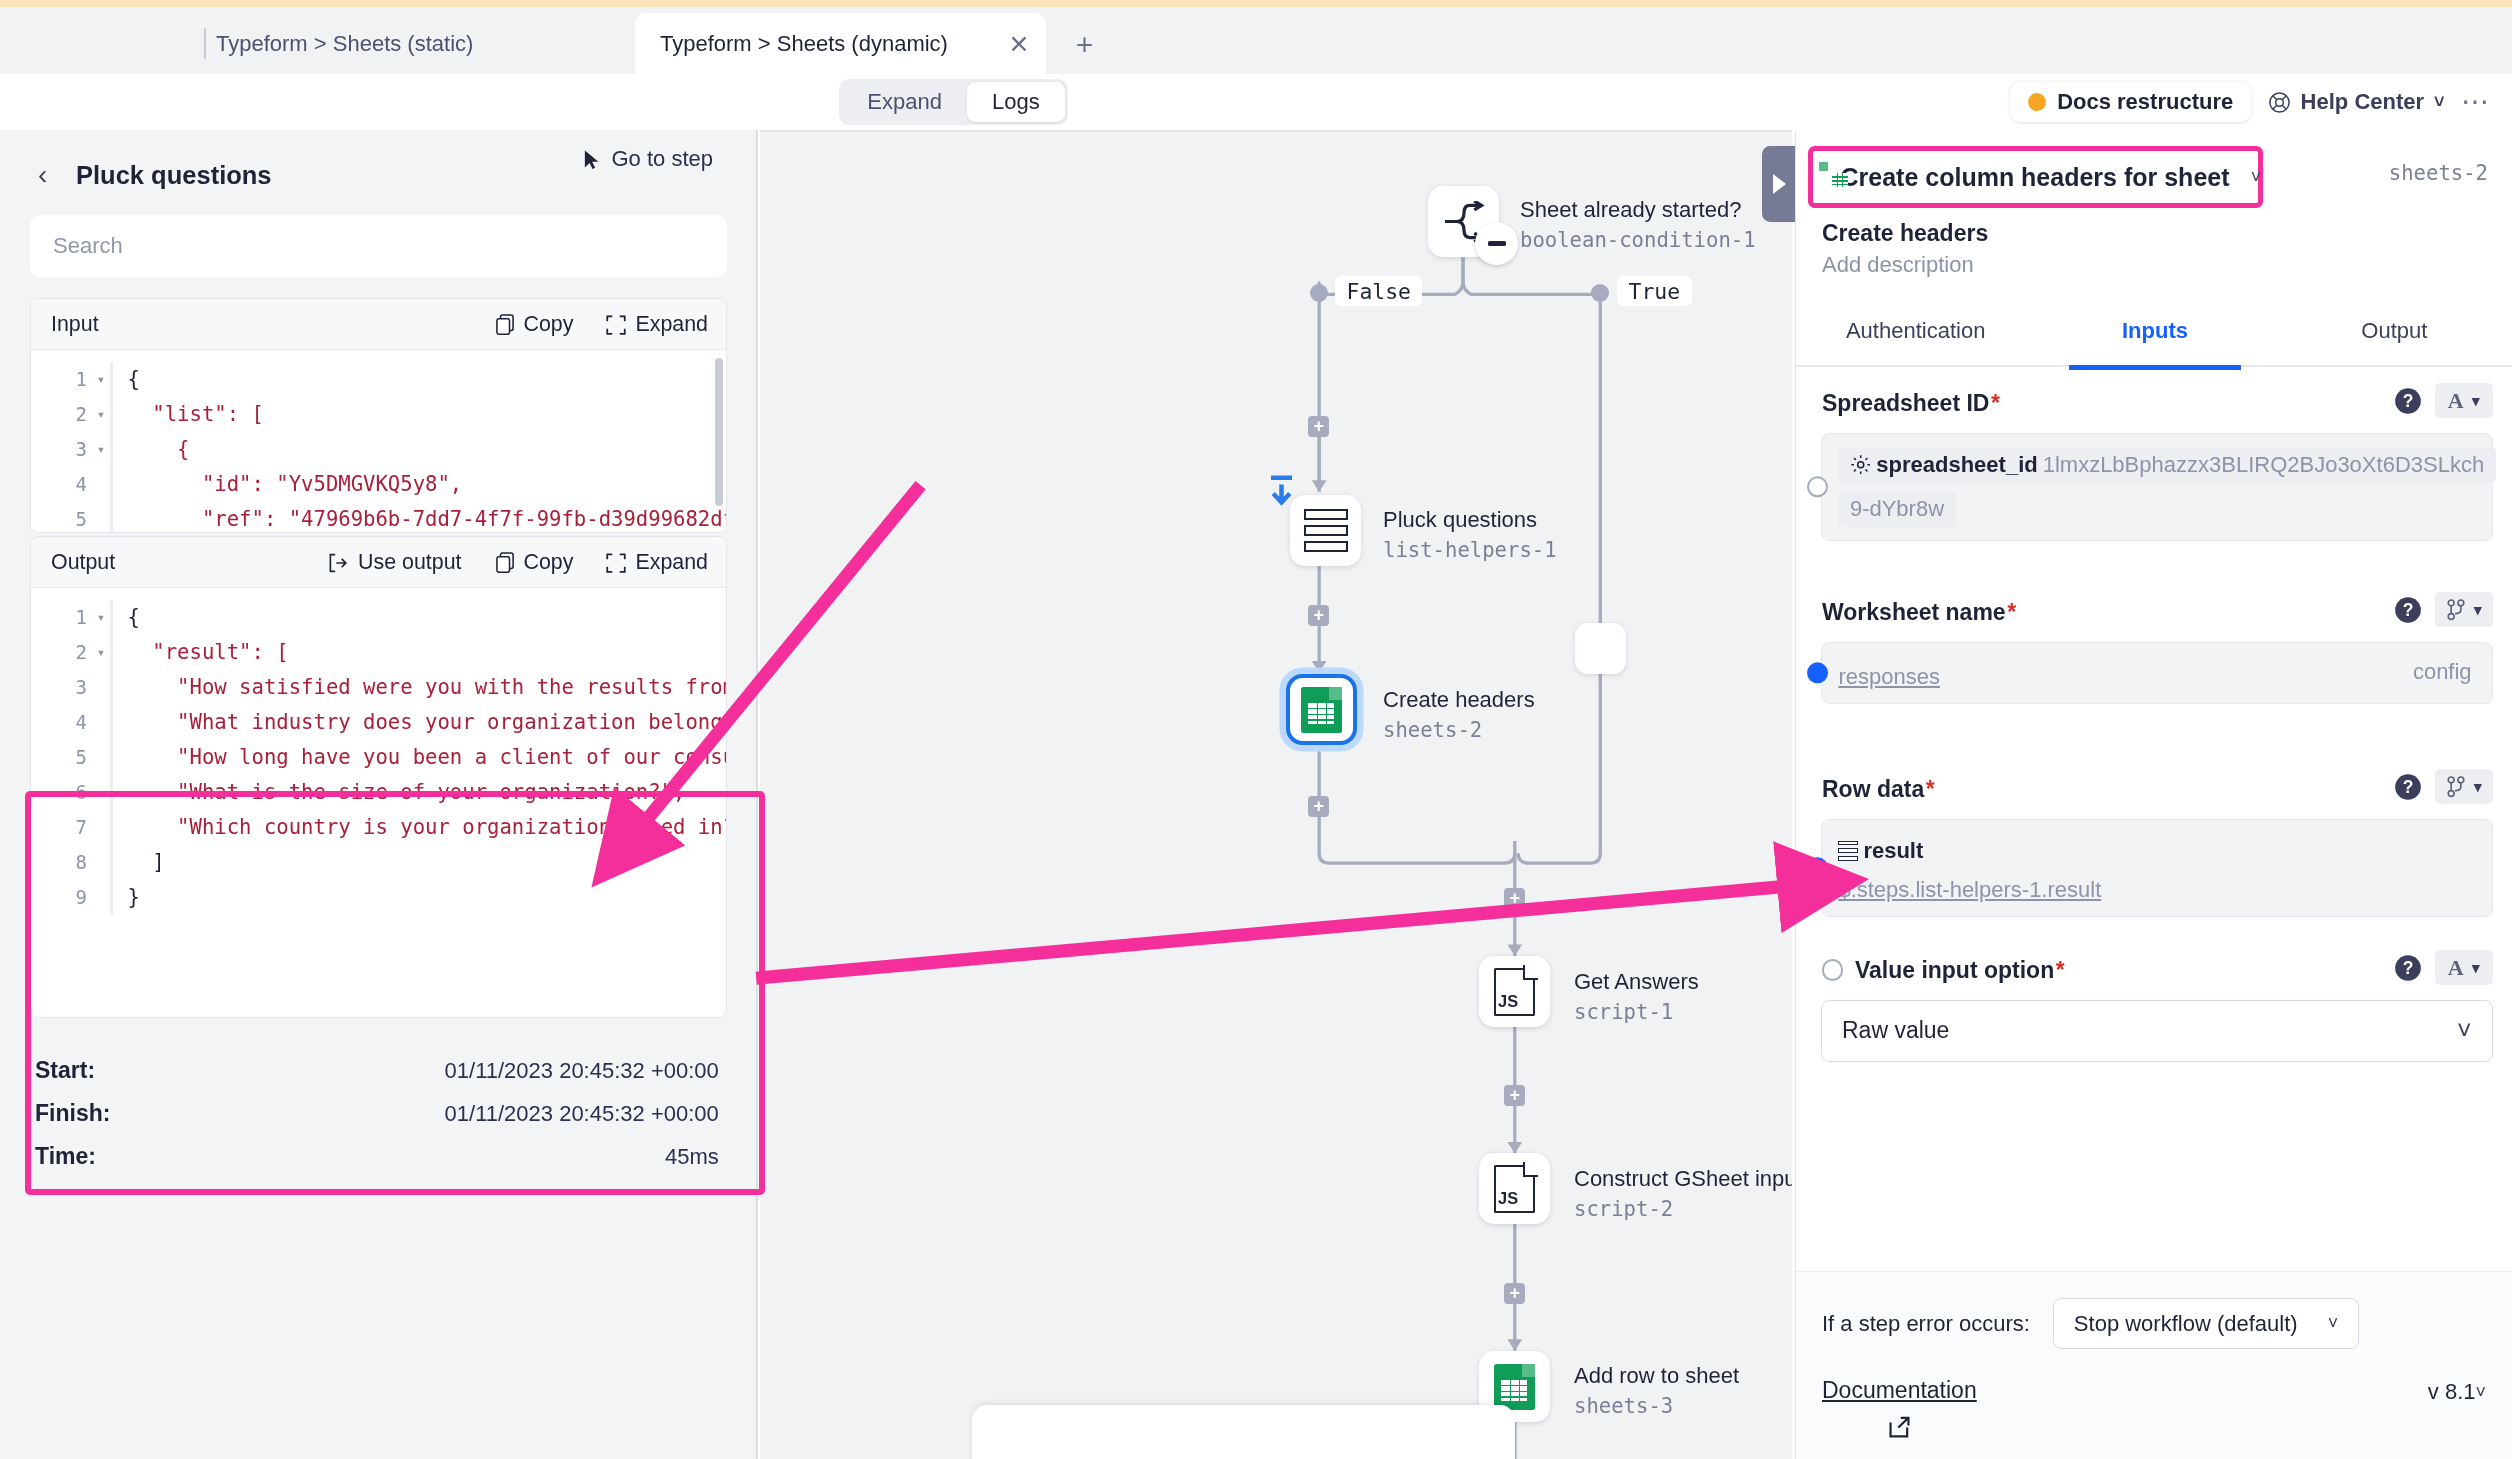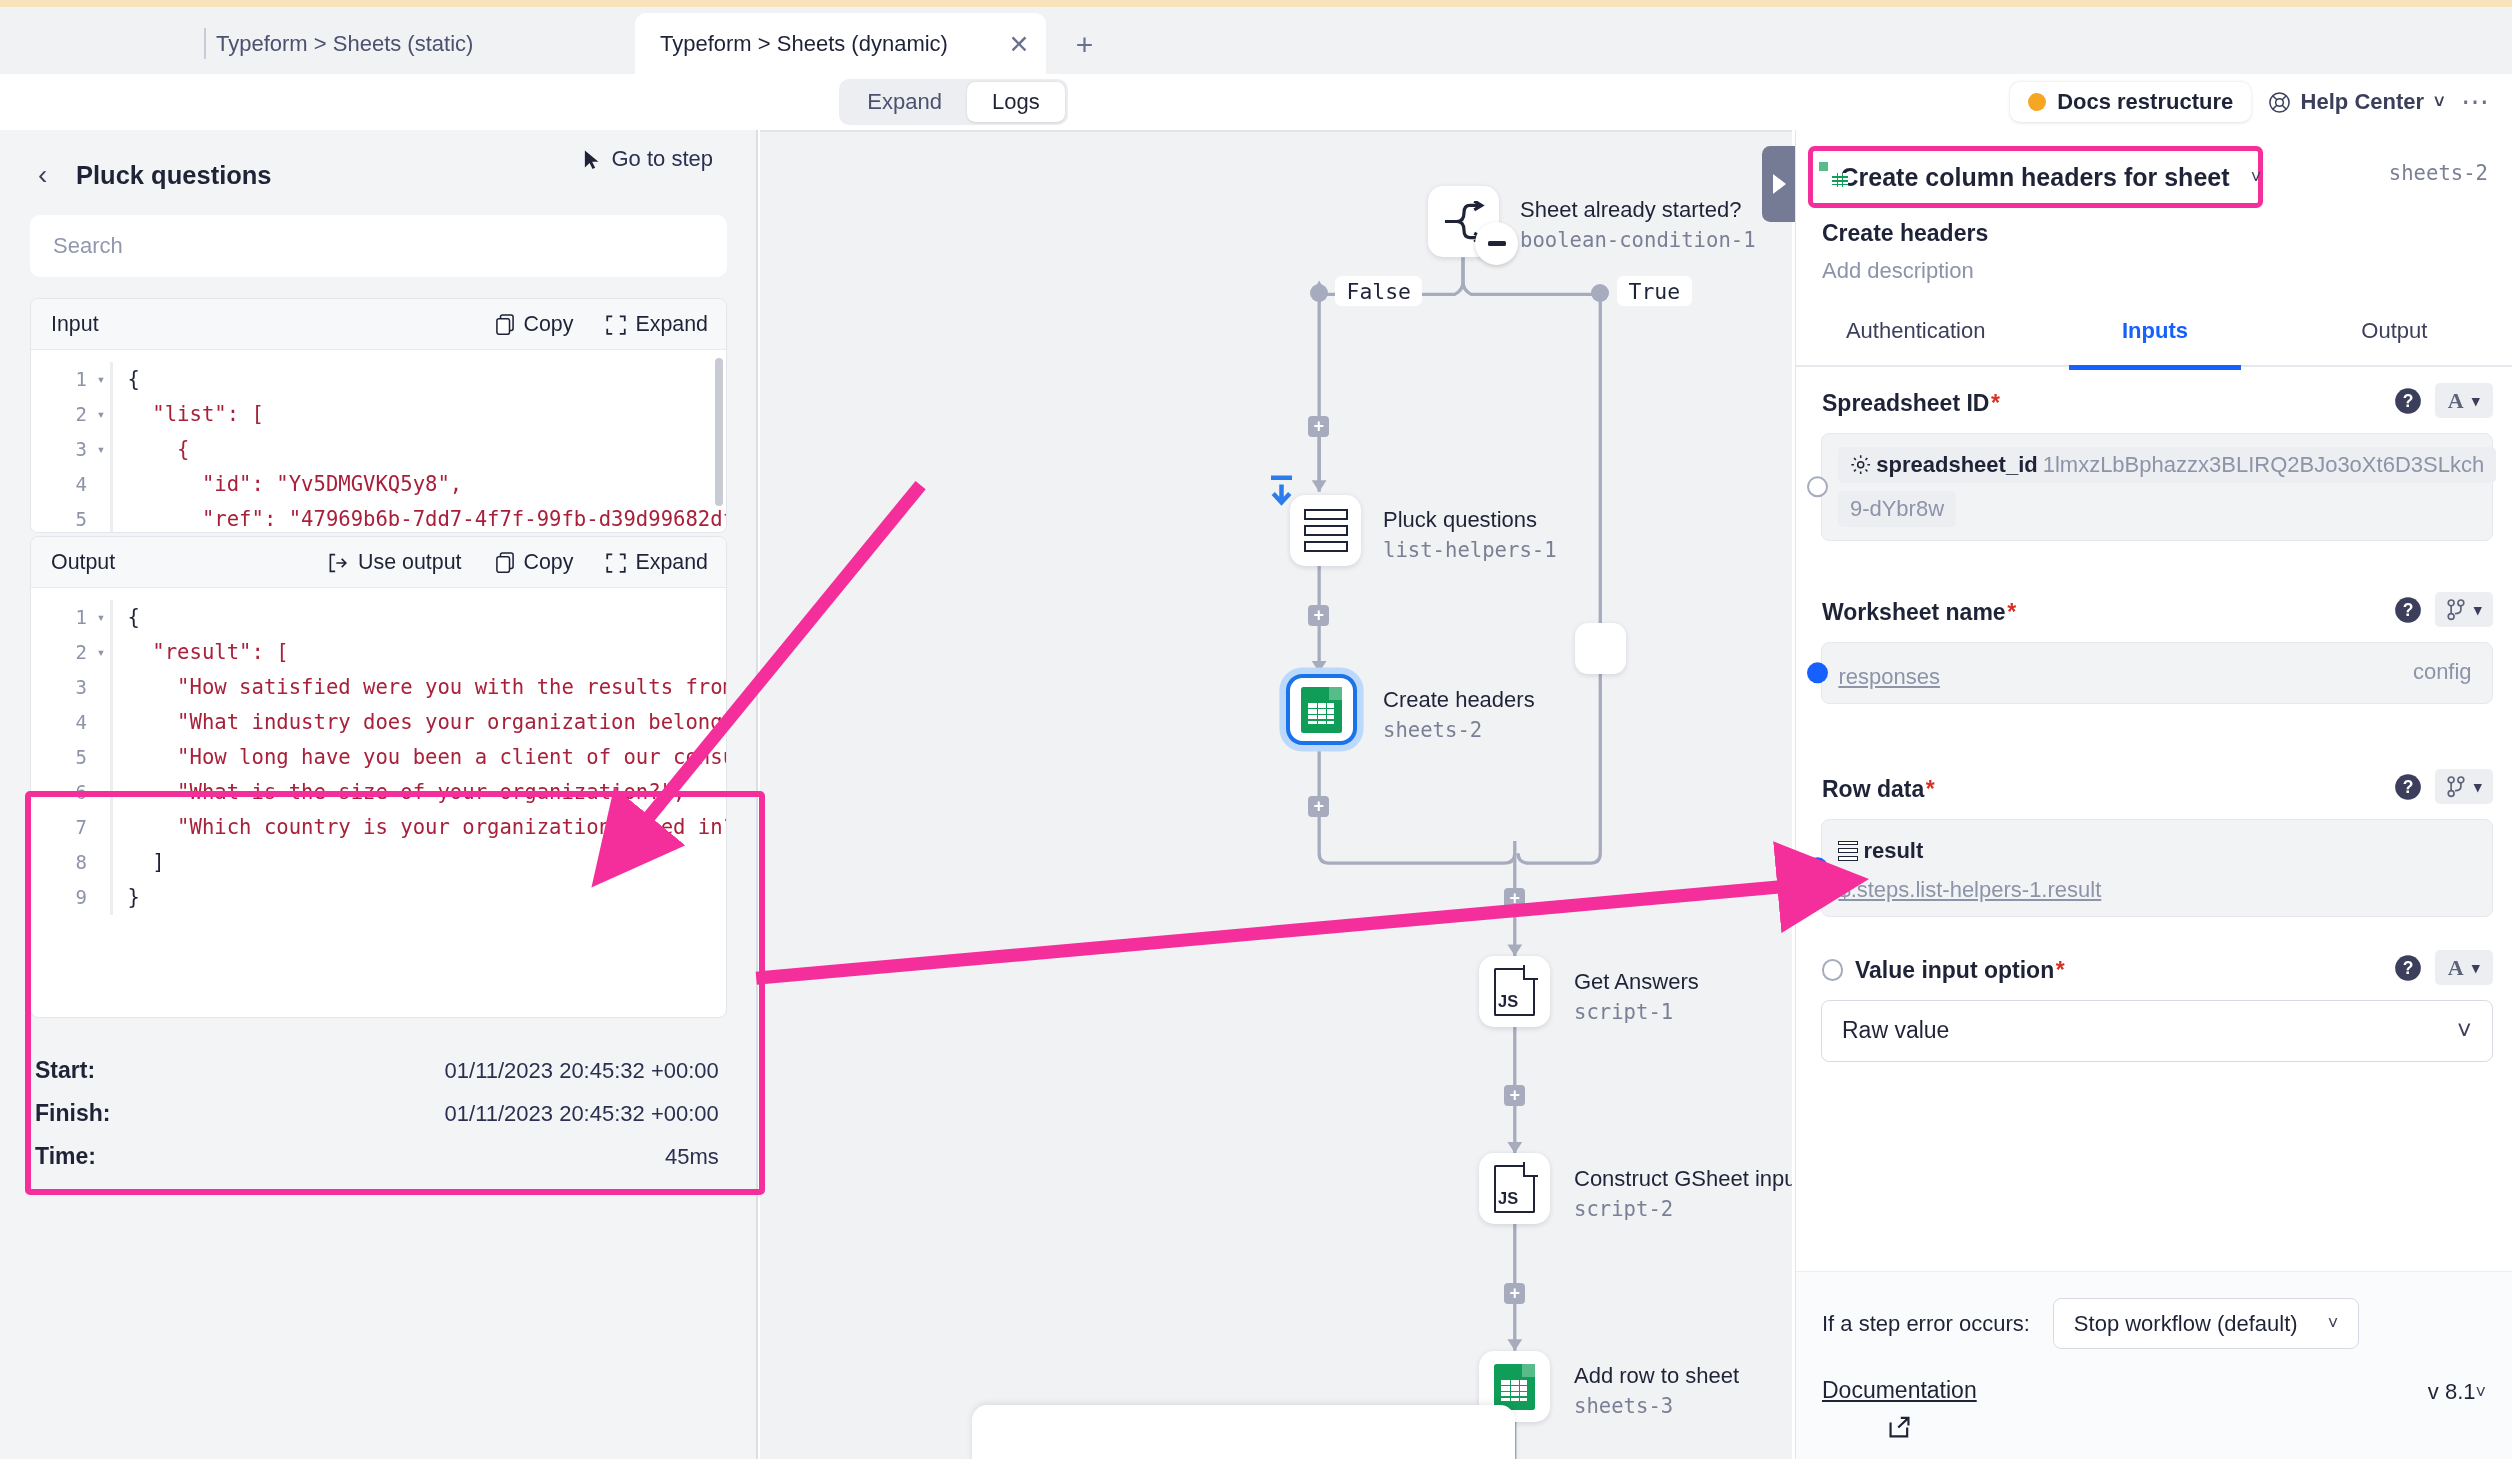--- a/index.html
+++ b/index.html
@@ -197,21 +197,21 @@
   }
   .rp-titlebox {
     position:absolute; left:11.5px; top:16.4px; width:455px; height:62px;
     border:5.8px solid #f42f9b; border-radius:6.6px; display:flex; align-items:center; padding-left:15px; gap:13px;
   }
   .rp-title { font-size:25px; font-weight:700; color:#1f2337; white-space:nowrap; }
   .rp-step {
     position:absolute; right:25px; top:31px; font-size:20.6px; color:#7a7f96; font-family:"DejaVu Sans Mono", monospace;
   }
   .rp-name { position:absolute; left:26px; top:90px; font-size:23px; font-weight:700; color:#1f2337; }
-  .rp-desc { position:absolute; left:26px; top:128px; font-size:22px; color:#8d93a8; }
+  .rp-desc { position:absolute; left:26px; top:122px; font-size:22px; color:#8d93a8; }
 
   .rp-tabs {
     position:absolute; left:0; top:173px; width:718px; height:64px;
     border-bottom:2.5px solid #e6e8ed; display:flex; align-items:flex-start;
   }
   .rp-tab {
     flex:1; text-align:center; font-size:22px; color:#3b3f5c; padding-top:15px; position:relative; height:64px;
   }
   .rp-tab.on { color:#1560ff; font-weight:700; }
   .rp-tab.on::after {

